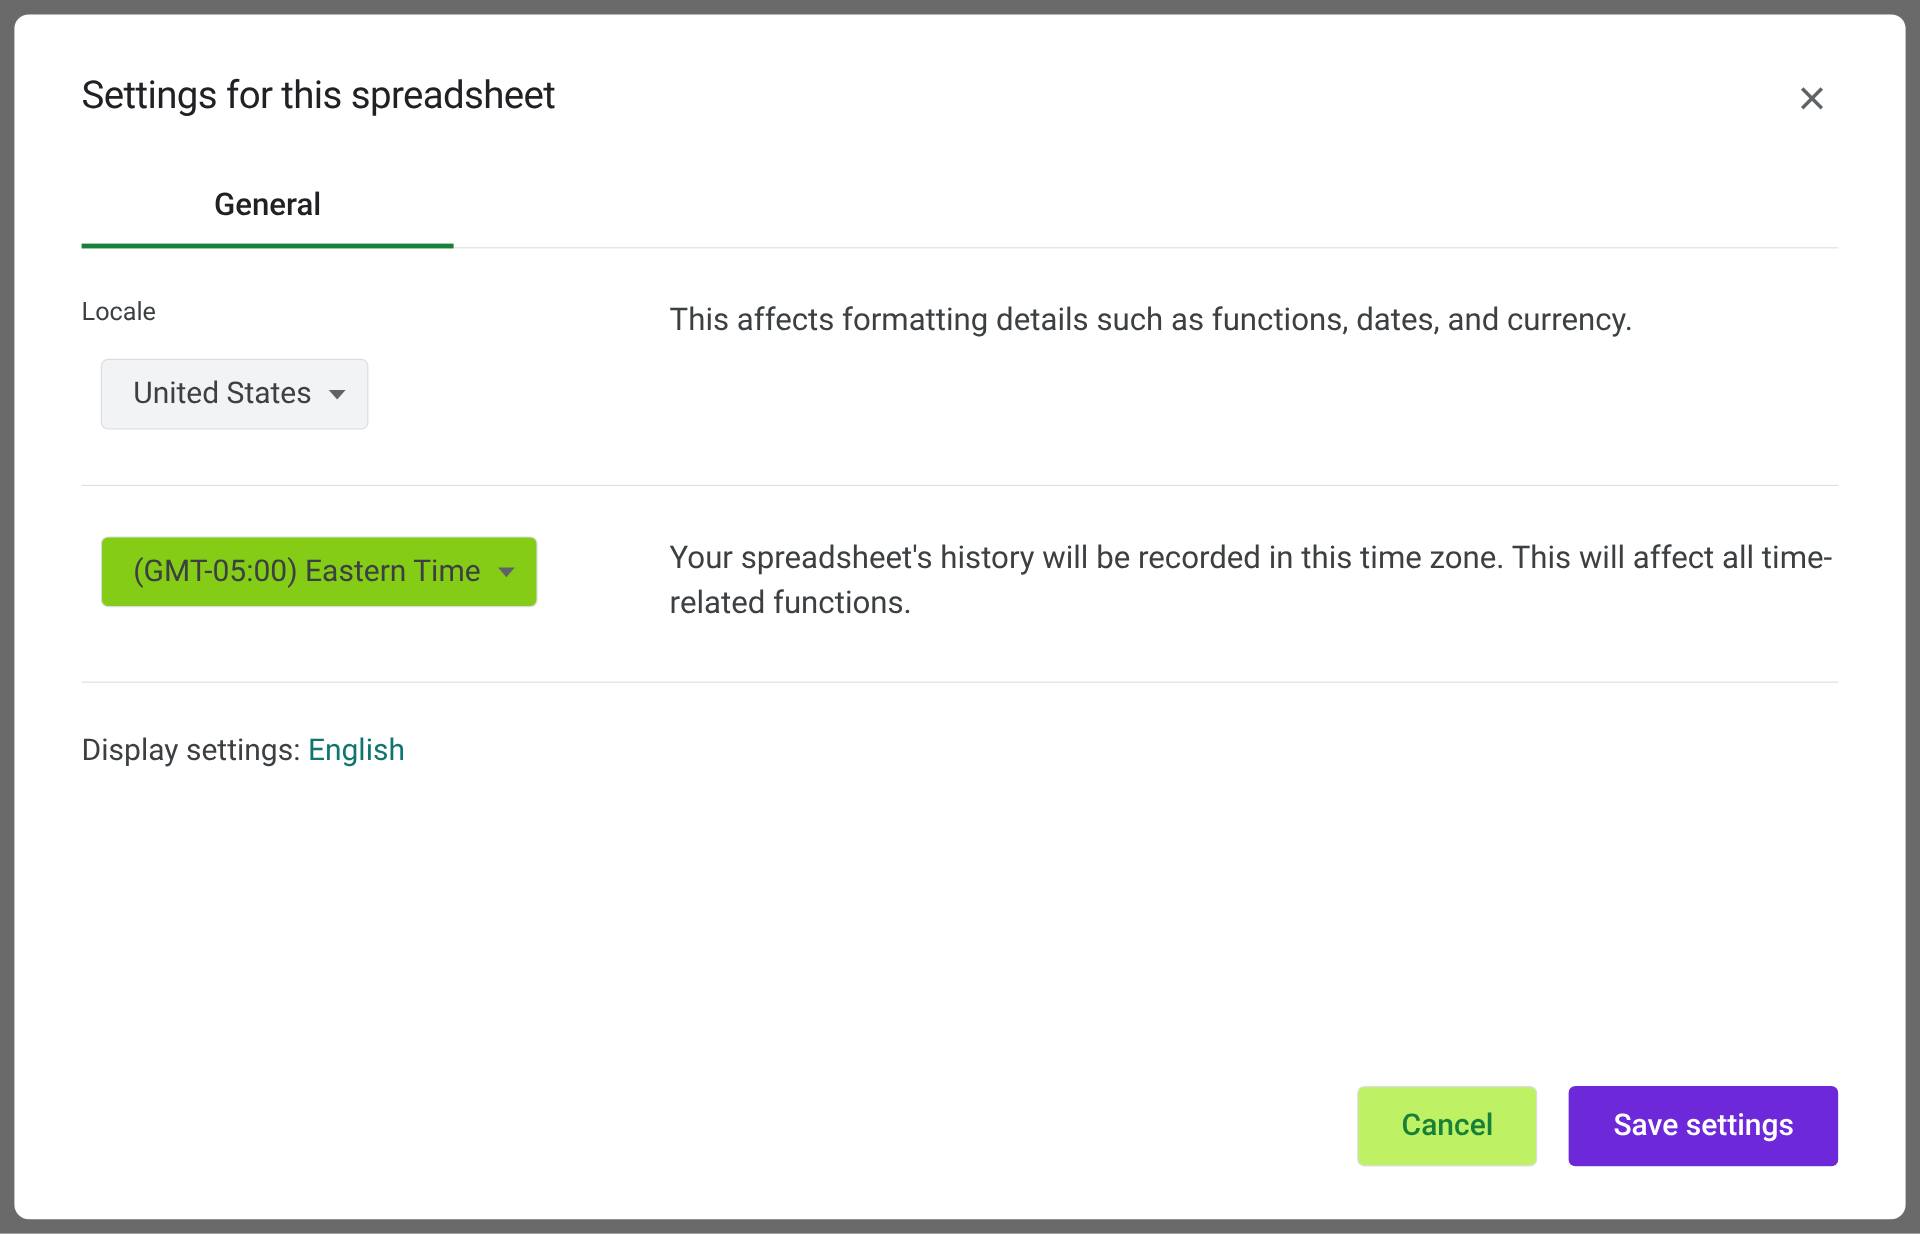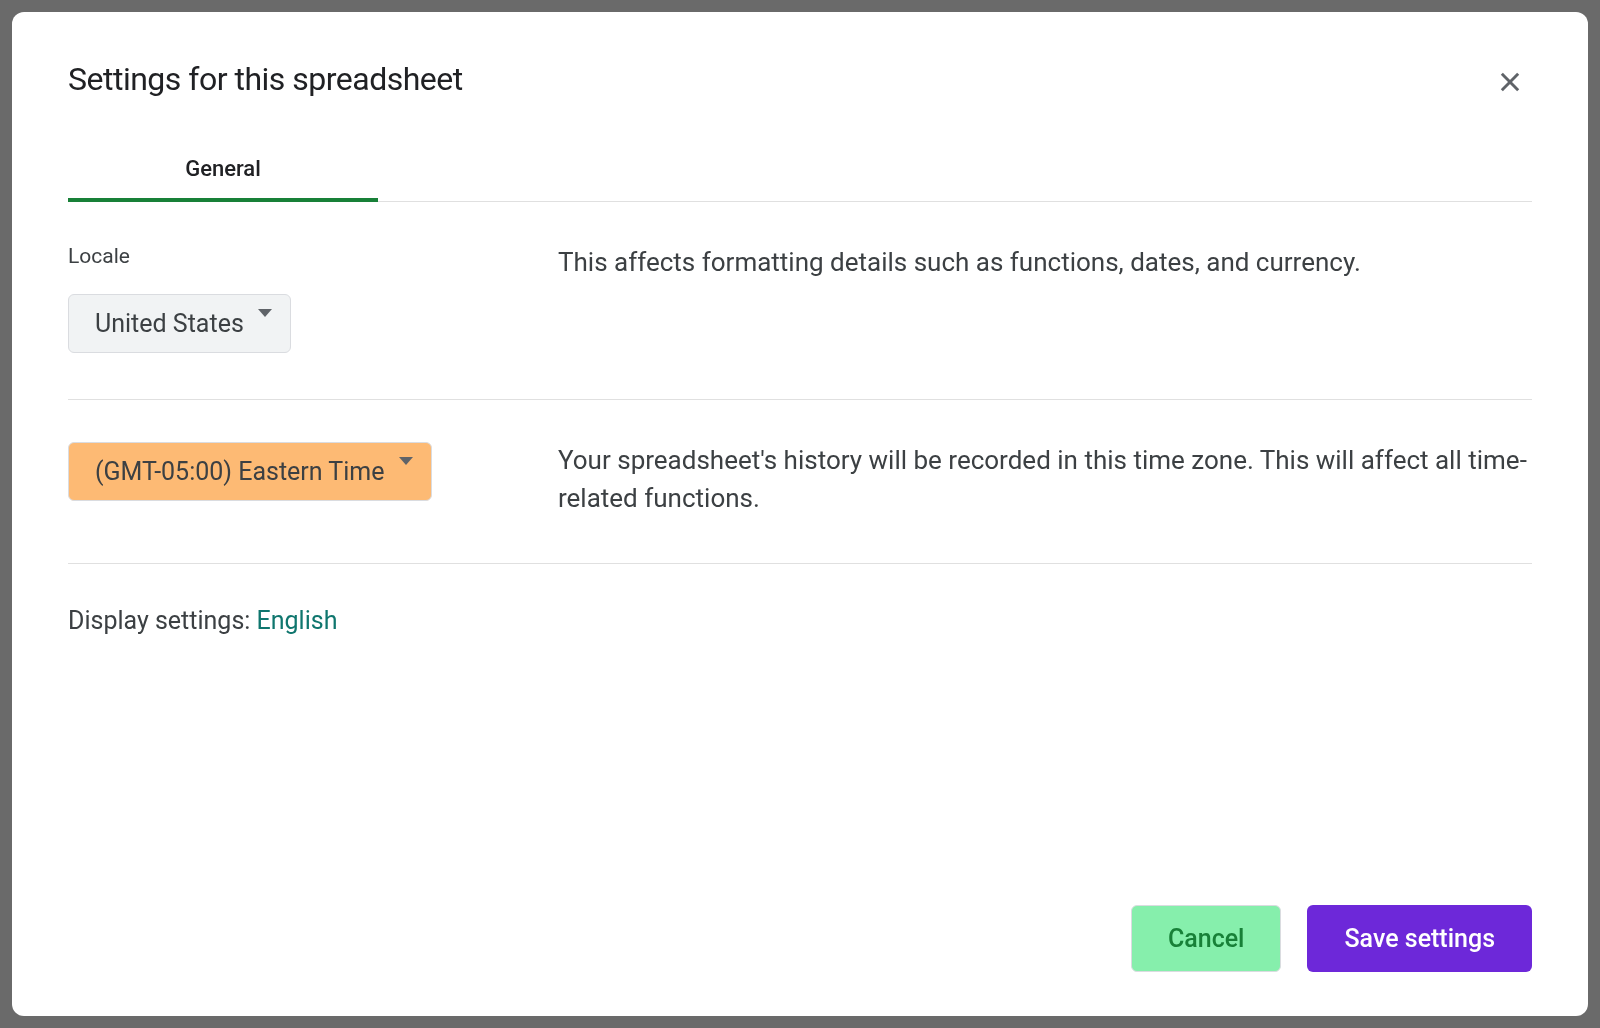--- a/index.html
+++ b/index.html
@@ -52,21 +52,21 @@
       width: 28px;
       height: 28px;
     }
     .tabs {
       display: flex;
       margin-top: 52px;
       border-bottom: 1px solid #e0e0e0;
     }
     .tab {
       padding: 0 0 20px 0;
-      font-size: 22px;
+      font-size: 26px;
       color: #5f6368;
       cursor: pointer;
       border: none;
       background: none;
       position: relative;
       text-align: center;
     }
     .tab:first-child {
       width: 310px;
     }
@@ -100,33 +100,35 @@
       flex-shrink: 0;
     }
     .setting-label {
       font-size: 21px;
       color: #3c4043;
       margin-bottom: 26px;
       display: block;
     }
     .dropdown {
       display: inline-flex;
+      align-items: center;
       padding: 14px 18px 14px 26px;
       border-radius: 6px;
       font-size: 25px;
       color: #3c4043;
       cursor: pointer;
       gap: 14px;
+      margin-left: 16px;
     }
     .dropdown.filled {
       background: #f1f3f4;
       border: 1px solid #dadce0;
     }
     .dropdown.outlined {
-      background: #fdba74;
+      background: #84cc16;
       border: 1px solid #dadce0;
     }
     .caret {
       width: 0;
       height: 0;
       border-left: 7px solid transparent;
       border-right: 7px solid transparent;
       border-top: 8px solid #5f6368;
     }
     .setting-desc {
@@ -153,21 +155,21 @@
     }
     .btn {
       padding: 18px 36px;
       font-size: 25px;
       border-radius: 6px;
       cursor: pointer;
       font-weight: 500;
       border: 1px solid transparent;
     }
     .btn-secondary {
-      background: #86efac;
+      background: #bef264;
       color: #188038;
       border-color: #dadce0;
     }
     .btn-primary {
       background: #6d28d9;
       color: #fff;
     }
   </style>
 </head>
 <body>

